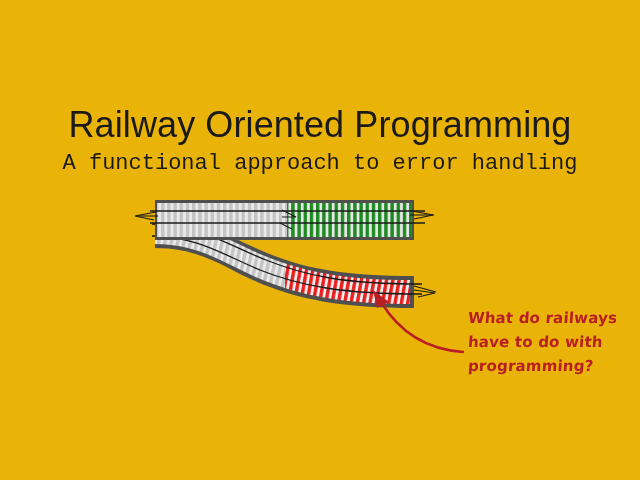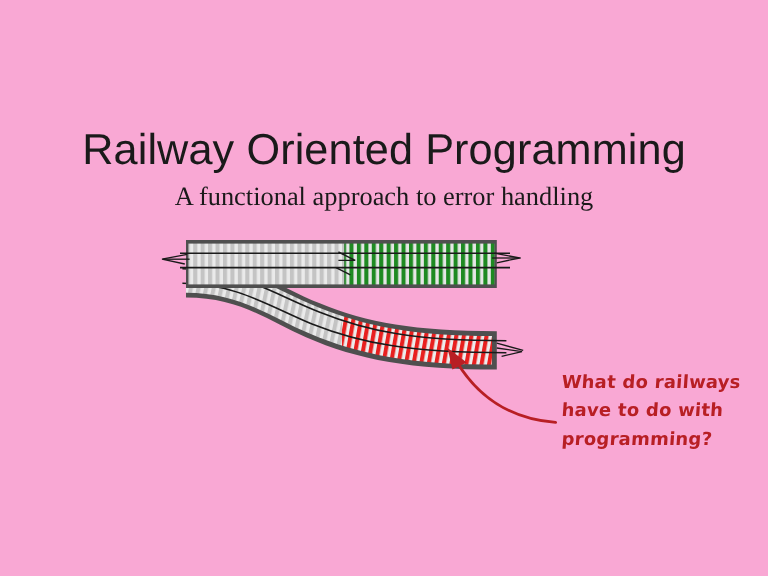--- a/index.html
+++ b/index.html
@@ -16,21 +16,21 @@
     font-family: "Liberation Sans", sans-serif;
     -webkit-font-smoothing: antialiased;
   }
 
   #slide {
     position: absolute;
     left: 0;
     top: 0;
     width: 640px;
     height: 480px;
-    background: #f9a8d4;
+    background: #eab308;
   }
 
   
   #title-block {
     position: absolute;
     left: 0;
     top: 104px;
     width: 640px;
     text-align: center;
   }
@@ -38,21 +38,21 @@
     font-family: "Liberation Sans", sans-serif;
     font-size: 36px;
     font-weight: 400;
     color: #1a1a1a;
     letter-spacing: 0.1px;
     line-height: 42px;
     margin: 0;
     white-space: nowrap;
   }
   #page-subtitle {
-    font-family: Liberation Serif, serif;
+    font-family: Liberation Mono, monospace;
     font-size: 22px;
     font-weight: 400;
     color: #1a1a1a;
     line-height: 28px;
     margin: 4px 0 0 0;
     white-space: nowrap;
   }
 
   
   #railway-diagram {

